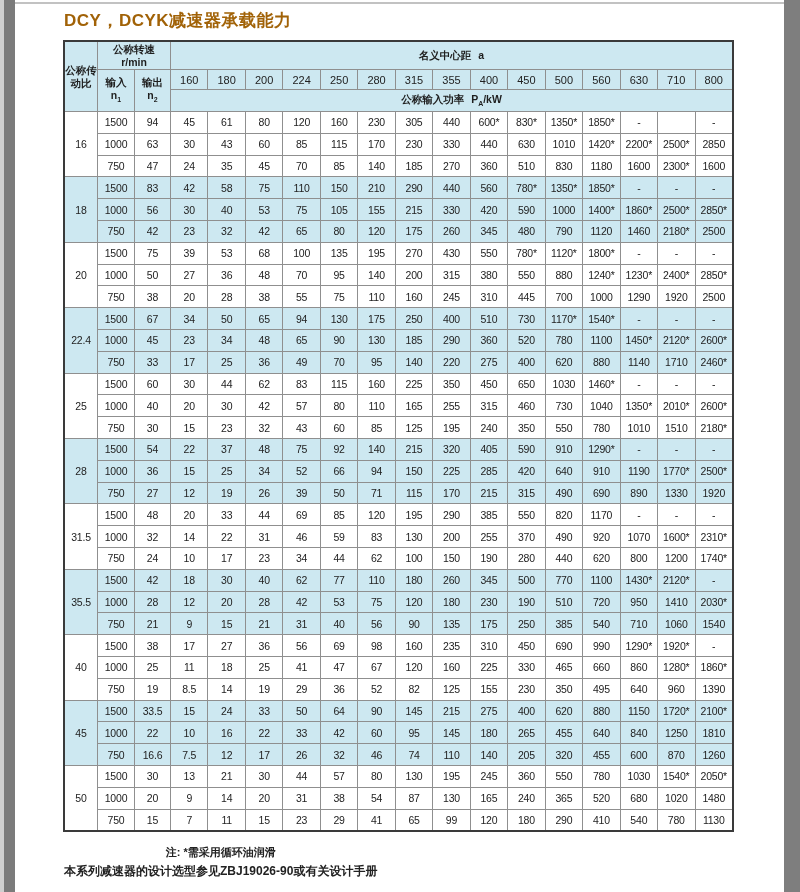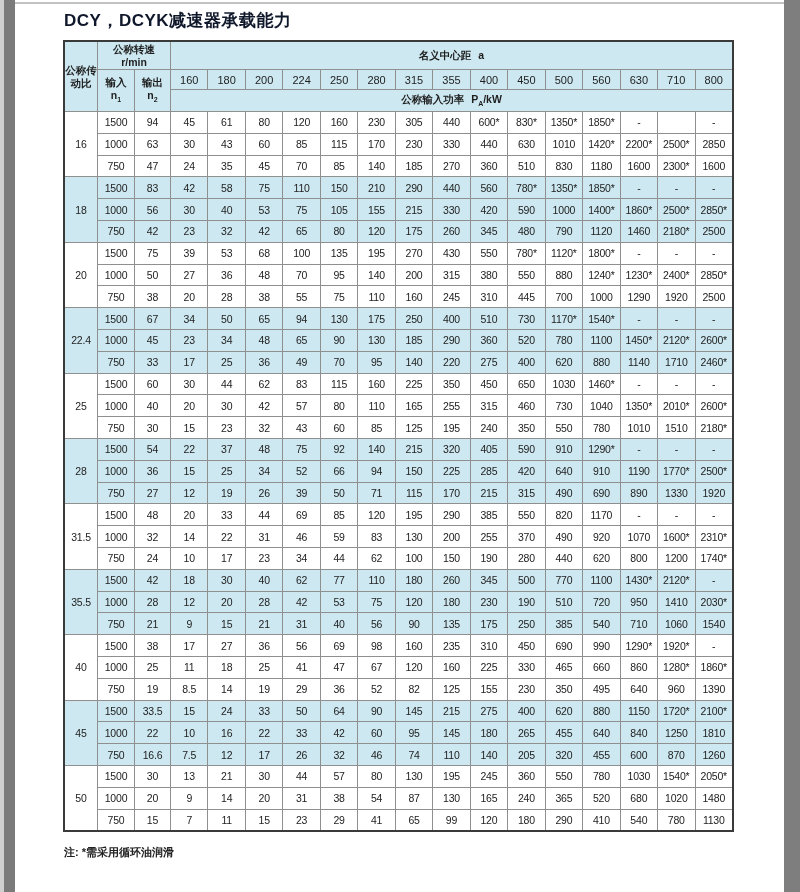--- a/index.html
+++ b/index.html
@@ -10,21 +10,21 @@
     font-family:"Liberation Sans","DejaVu Sans",sans-serif;
     overflow:hidden;
     color:#222;
   }
   .edge-left-light { position:absolute; left:0; top:0; width:4px; height:892px; background:#cfcfcf; }
   .edge-left  { position:absolute; left:4px;  top:0; width:11px; height:892px; background:#7b7b7b; }
   .edge-right { position:absolute; right:0; top:0; width:16px; height:892px; background:#7e7e7e; }
   .top-rule   { position:absolute; left:15px; top:2px; width:769px; height:2px; background:#c2c2c2; }
   .title {
     position:absolute; left:64px; top:9px;
-    font-size:17px; font-weight:600; color:#0f172a; letter-spacing:0.5px;
+    font-size:17px; font-weight:600; color:#a16207; letter-spacing:0.5px;
   }
   .tablewrap {
     position:absolute; left:63px; top:40px; width:671px;
     border:2px solid #3a3a3a; background:#8f8f8f;
     display:flex; flex-direction:column; gap:1px;
   }
   .thead {
     display:grid;
     grid-template-columns:32px 36px 35px repeat(15, 1fr);
     grid-template-rows:27px 19px 21px;
@@ -707,13 +707,14 @@
         <div class="cell">410</div>
         <div class="cell">540</div>
         <div class="cell">780</div>
         <div class="cell">1130</div>
       </div>
     </div>
 </div>
 
 <div class="notes">
   <div class="note-1">注: *需采用循环油润滑</div>
+  <div class="note-2">本系列减速器的设计选型参见ZBJ19026-90或有关设计手册</div>
 </div>
 
 </body></html>

